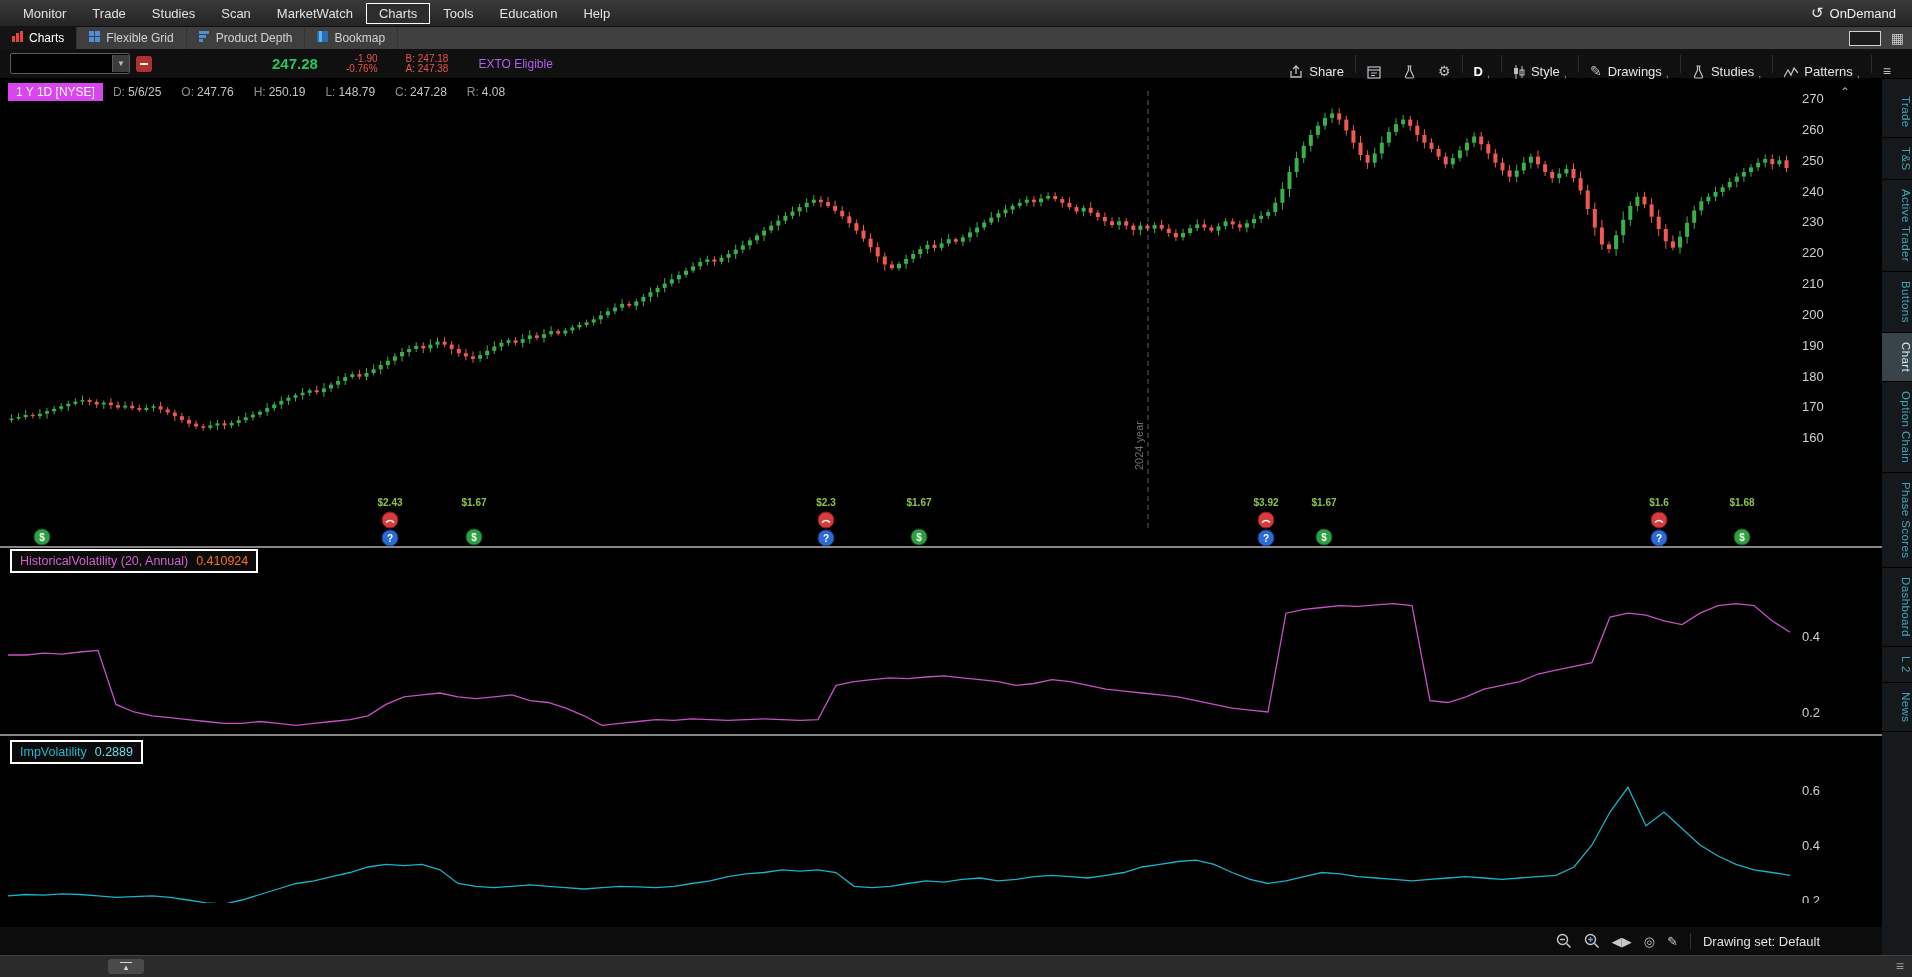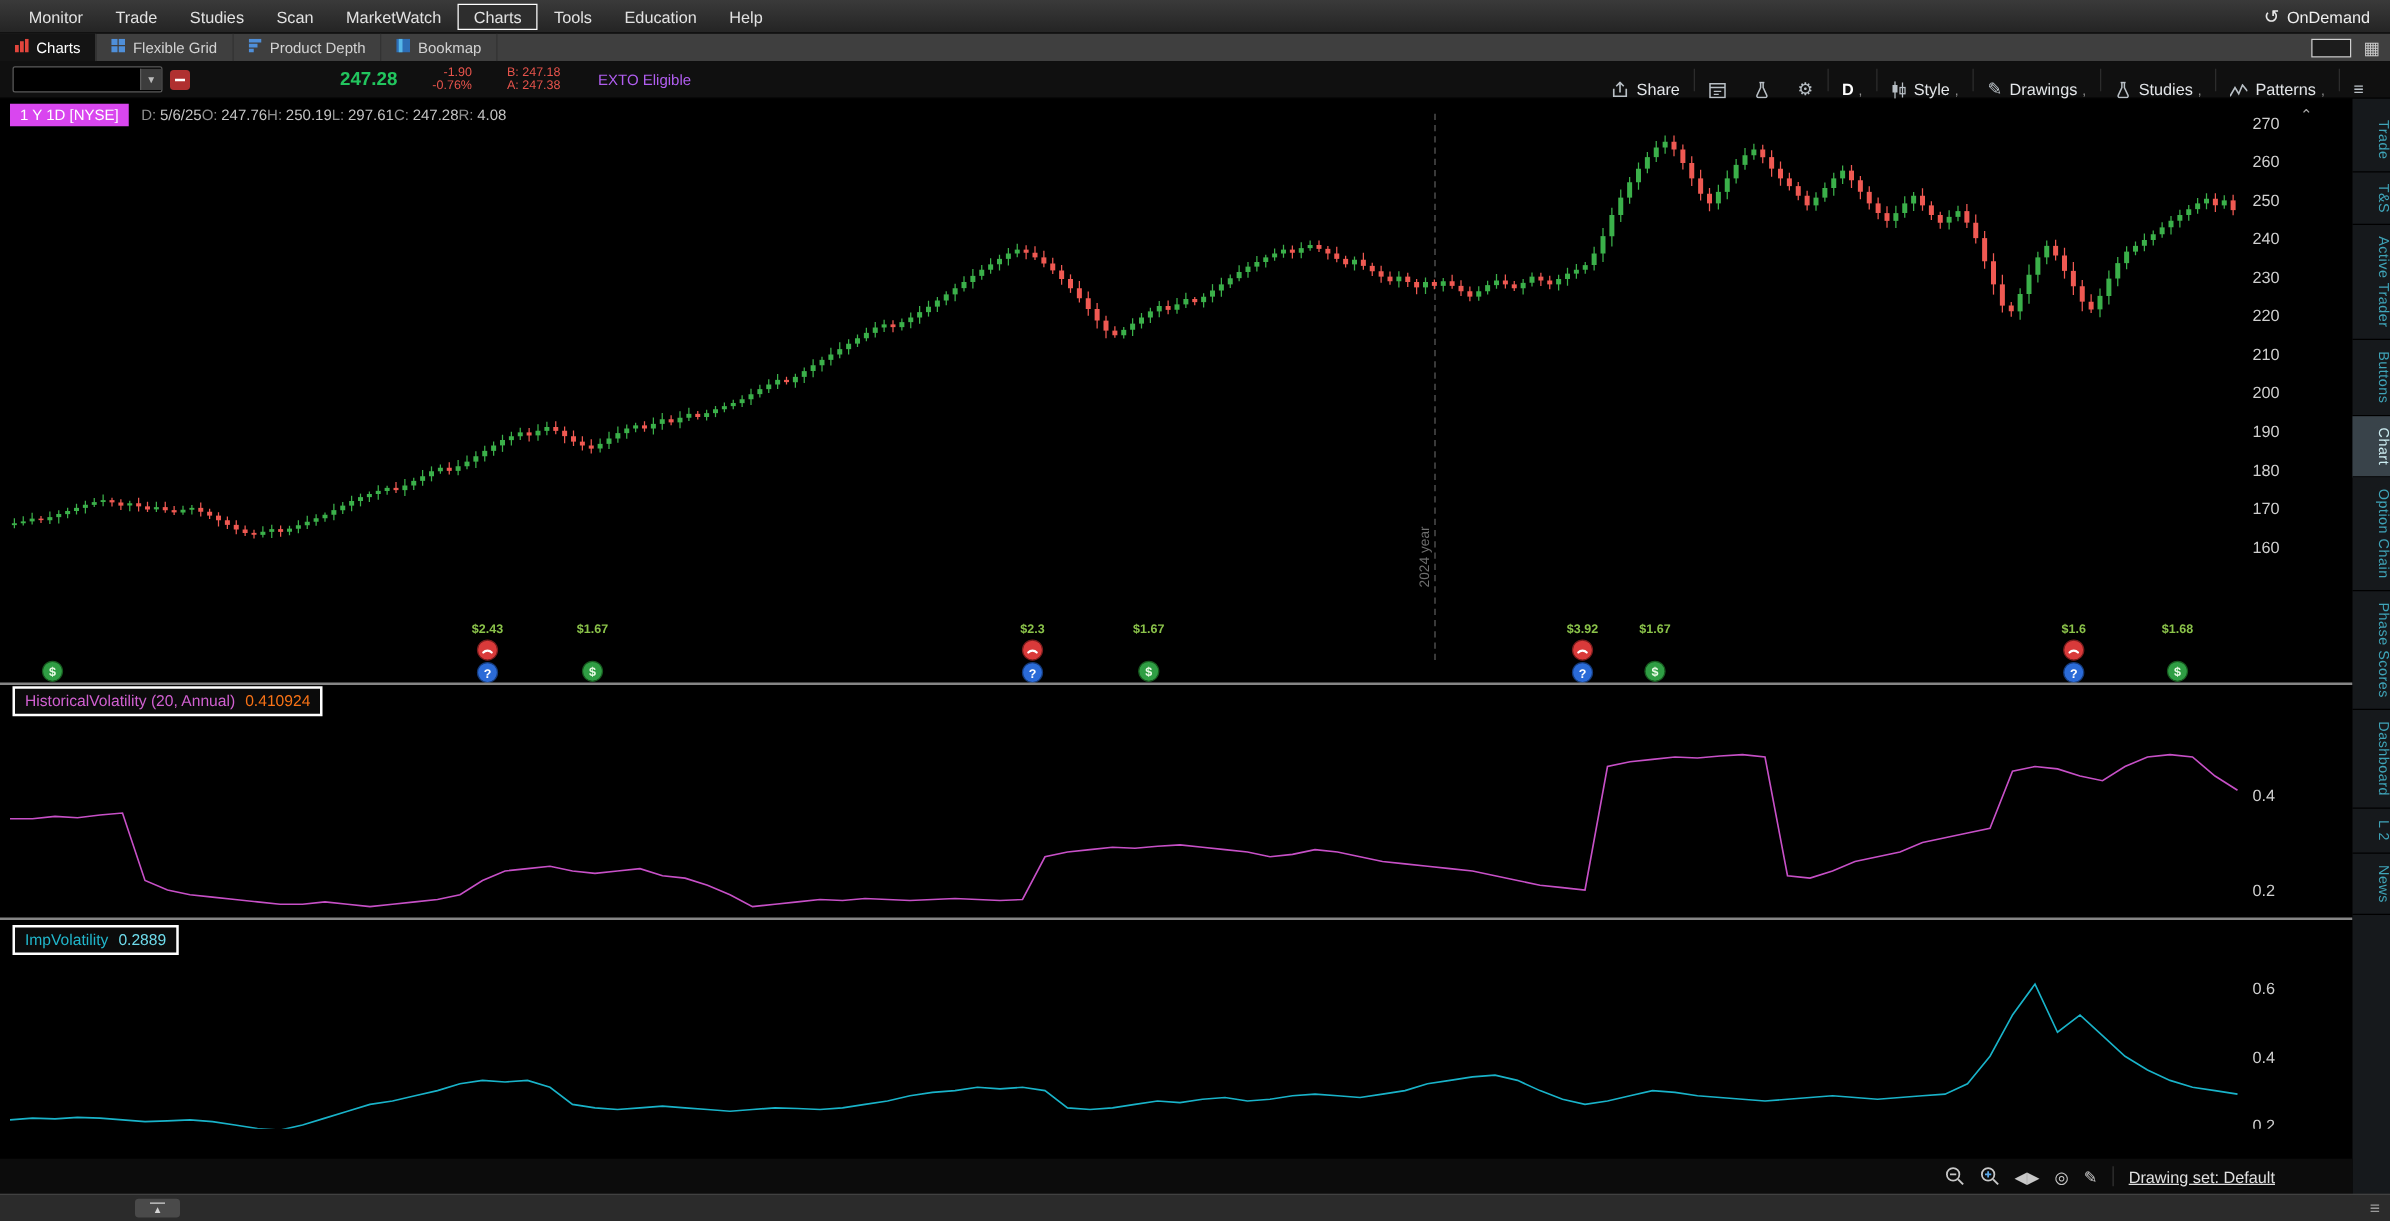--- a/index.html
+++ b/index.html
@@ -38,21 +38,21 @@
   .tf{font-weight:bold;color:#fff;}
 
   
   .chart-region{position:absolute;top:79px;left:0;width:1882px;height:848px;background:#000;}
   #main-svg{position:absolute;top:0;left:0;}
   #hv-svg{position:absolute;top:468px;left:0;}
   #iv-svg{position:absolute;top:656px;left:0;}
   .panel-divider{position:absolute;left:0;width:1882px;height:2px;background:#858585;}
   .ohlc-header{position:absolute;top:4px;left:8px;display:flex;align-items:center;gap:10px;z-index:3;}
   .range-chip{background:#d946ef;color:#fff;font-size:12px;padding:2px 8px;}
-  #ohlc-fields{display:flex;gap:0;font-size:12px;}
+  #ohlc-fields{display:flex;gap:20px;font-size:12px;}
   #ohlc-fields .ok{color:#8f8f8f;margin-right:3px;}
   #ohlc-fields .ov{color:#c4c4c4;}
   .axis-collapse{position:absolute;top:6px;left:1840px;color:#a9a9a9;font-size:12px;z-index:3;}
   .study-box{position:absolute;border:2px solid #fff;background:#0b0b0b;padding:3px 8px;font-size:12.5px;display:flex;gap:8px;z-index:3;}
   .hv-box{top:470px;left:10px;}
   .hv-box .t{color:#d060d0;}
   .hv-box .v{color:#f97316;}
   .iv-box{top:661px;left:10px;}
   .iv-box .t{color:#21b6cb;}
   .iv-box .v{color:#6fdcec;}
@@ -61,21 +61,21 @@
 
   
   .sidebar{position:absolute;top:79px;right:0;width:30px;height:898px;background:#16191c;display:flex;flex-direction:column;align-items:center;padding-top:8px;box-sizing:border-box;gap:0;}
   .side-tab{writing-mode:vertical-rl;color:#3fa4b8;font-size:11.5px;padding:9px 0;border-bottom:1px solid #000;width:100%;text-align:center;letter-spacing:.4px;}
   .side-tab.active{background:#39434a;color:#cdeef3;}
 
   
   .tools-row{position:absolute;top:927px;left:0;width:1882px;height:28px;background:#0c0c0c;display:flex;align-items:center;justify-content:flex-end;gap:12px;padding-right:62px;box-sizing:border-box;}
   .tool-ic{color:#c8c8c8;font-size:13px;display:inline-flex;align-items:center;}
   .tools-sep{width:1px;height:16px;background:#333;}
-  .drawing-set{color:#e0e0e0;font-size:13px;text-decoration:underline;}
+  .drawing-set{color:#e0e0e0;font-size:13px;}
   .bottombar{position:absolute;top:955px;left:0;right:0;height:22px;background:#2b2b2b;border-top:1px solid #414141;}
   .expander{position:absolute;left:108px;top:3px;width:36px;height:15px;background:#4a4a4a;border-radius:3px;display:flex;align-items:center;justify-content:center;}
   .expander span{color:#d5d5d5;font-size:9px;border-top:1px solid #d5d5d5;padding:0 4px;line-height:9px;}
   .bb-right{position:absolute;right:8px;top:2px;color:#9a9a9a;font-size:14px;display:flex;gap:10px;}
 
   svg text{font-family:"Liberation Sans",sans-serif;}
 </style>
 </head>
 <body>
 
@@ -823,21 +823,21 @@
         <text x="1802" y="332.3" fill="#cfcfcf" font-size="13">170</text>
         <text x="1802" y="363.1" fill="#cfcfcf" font-size="13">160</text>
       </svg>
 
     <div class="ohlc-header">
       <span class="range-chip">1 Y 1D [NYSE]</span>
       <span id="ohlc-fields">
           <span><span class="ok">D:</span><span class="ov">5/6/25</span></span>
           <span><span class="ok">O:</span><span class="ov">247.76</span></span>
           <span><span class="ok">H:</span><span class="ov">250.19</span></span>
-          <span><span class="ok">L:</span><span class="ov">297.61</span></span>
+          <span><span class="ok">L:</span><span class="ov">148.79</span></span>
           <span><span class="ok">C:</span><span class="ov">247.28</span></span>
           <span><span class="ok">R:</span><span class="ov">4.08</span></span>
         </span>
     </div>
     <span class="axis-collapse">⌃</span>
 
     <div class="panel-divider" style="top:467px"></div>
     <svg id="hv-svg" width="1882" height="188">
         <polyline points="8.0,108.0 26.0,108.0 44.0,106.1 62.0,107.2 80.0,105.0 98.0,103.4 116.0,157.4 134.0,165.0 152.0,168.8 170.0,170.7 188.0,172.6 206.0,174.5 224.0,176.4 242.0,176.4 260.0,174.5 278.0,176.4 296.0,178.3 314.0,176.4 332.0,174.5 350.0,172.6 368.0,168.8 386.0,157.4 404.0,149.8 422.0,147.9 440.0,146.0 458.0,149.8 476.0,151.7 494.0,149.8 512.0,147.9 530.0,153.6 548.0,155.5 566.0,161.2 584.0,168.8 602.0,178.3 620.0,176.4 638.0,174.5 656.0,172.6 674.0,173.4 692.0,171.8 710.0,172.6 728.0,173.4 746.0,172.6 764.0,171.8 782.0,172.6 800.0,173.4 818.0,172.6 836.0,138.4 854.0,134.6 872.0,132.7 890.0,130.8 908.0,131.6 926.0,130.0 944.0,128.9 962.0,130.8 980.0,132.7 998.0,134.6 1016.0,138.4 1034.0,136.5 1052.0,132.7 1070.0,134.6 1088.0,138.4 1106.0,142.2 1124.0,144.1 1142.0,146.0 1160.0,147.9 1178.0,149.8 1196.0,153.6 1214.0,157.4 1232.0,161.2 1250.0,163.1 1268.0,165.0 1286.0,66.2 1304.0,62.4 1322.0,60.5 1340.0,58.6 1358.0,59.4 1376.0,57.8 1394.0,56.7 1412.0,58.6 1430.0,153.6 1448.0,155.5 1466.0,149.8 1484.0,142.2 1502.0,138.4 1520.0,134.6 1538.0,127.0 1556.0,123.2 1574.0,119.4 1592.0,115.6 1610.0,70.0 1628.0,66.2 1646.0,68.1 1664.0,73.8 1682.0,77.6 1700.0,66.2 1718.0,58.6 1736.0,56.7 1754.0,58.6 1772.0,73.8 1790.0,85.2" fill="none" stroke="#c750c7" stroke-width="1.3"></polyline>
         <text x="1802" y="94.0" fill="#cfcfcf" font-size="13">0.4</text>

